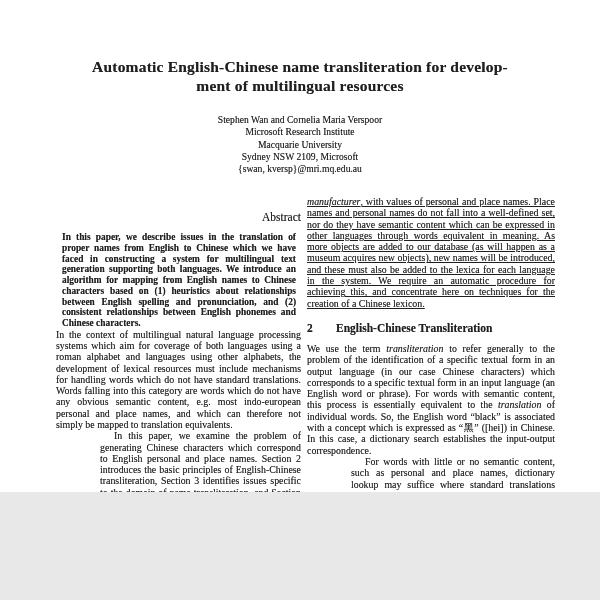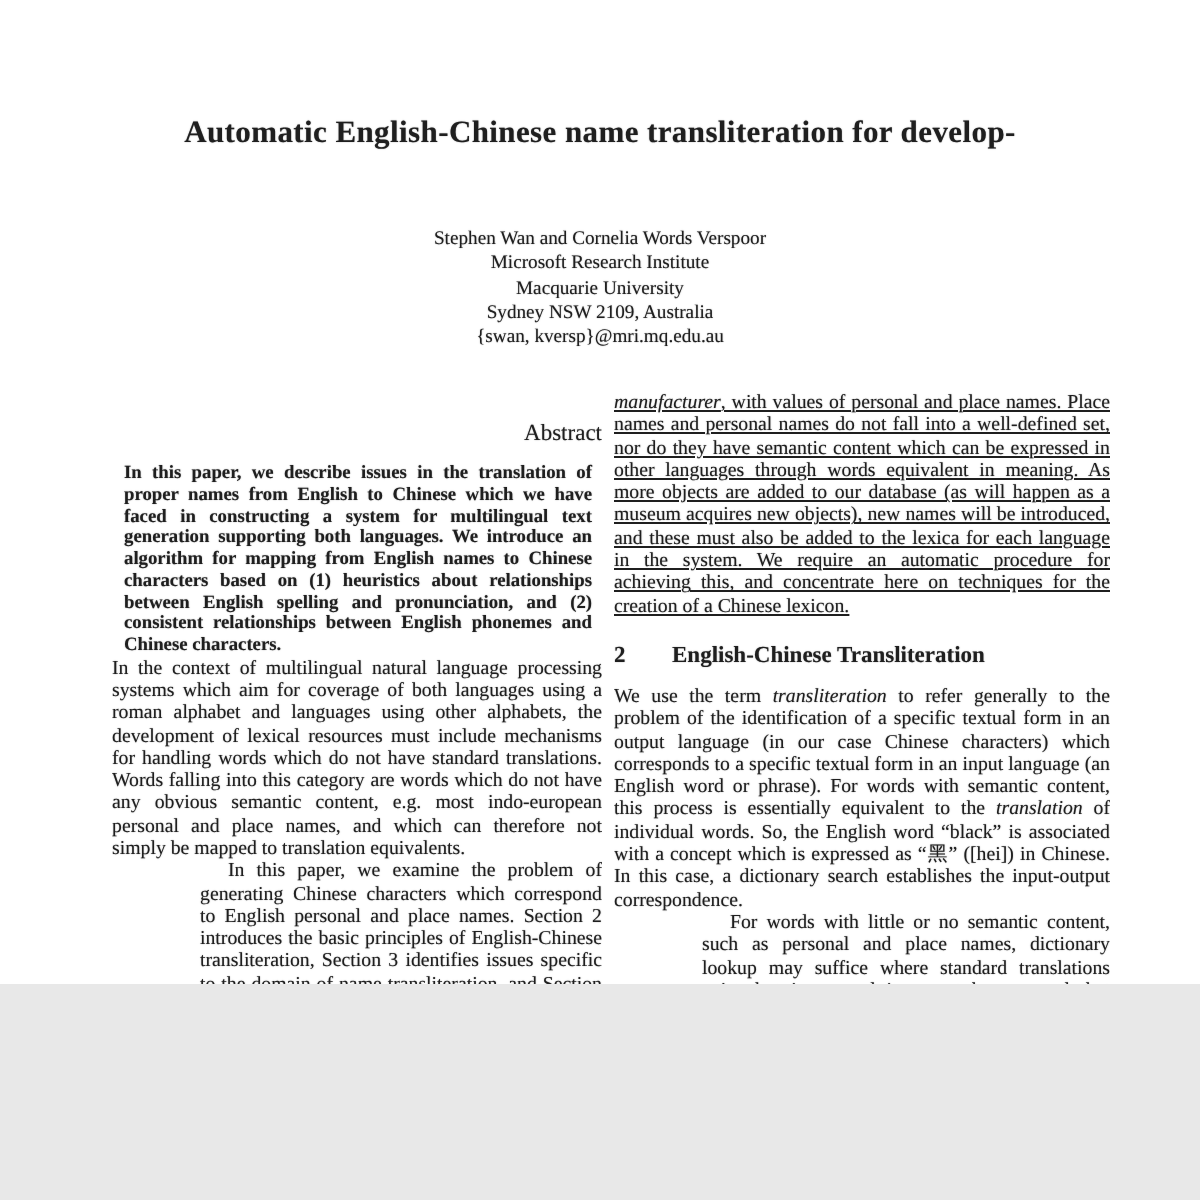--- a/index.html
+++ b/index.html
@@ -69,27 +69,28 @@
   .col-right p.first-par { padding-top: 4px; text-decoration: underline; }
   i { font-style: italic; }
 </style>
 </head>
 <body>
 
 <div class="page">
 
   <div class="title-block">
     <div class="title-line">Automatic English-Chinese name transliteration for develop-</div>
+    <div class="title-line">ment of multilingual resources</div>
   </div>
 
   <div class="author-block">
-    <div>Stephen Wan and Cornelia Words Verspoor</div>
+    <div>Stephen Wan and Cornelia Maria Verspoor</div>
     <div>Microsoft Research Institute</div>
     <div>Macquarie University</div>
-    <div>Sydney NSW 2109, Australia</div>
+    <div>Sydney NSW 2109, Microsoft</div>
     <div>{swan, kversp}@mri.mq.edu.au</div>
   </div>
 
   <div class="col col-left">
     <div class="abstract-heading">Abstract</div>
     <p class="abstract-body">In this paper, we describe issues in the translation of proper names from English to Chinese which we have faced in constructing a system for multilingual text generation supporting both languages. We introduce an algorithm for mapping from English names to Chinese characters based on (1) heuristics about relationships between English spelling and pronunciation, and (2) consistent relationships between English phonemes and Chinese characters.</p>
     <p class="body-par">In the context of multilingual natural language processing systems which aim for coverage of both languages using a roman alphabet and languages using other alphabets, the development of lexical resources must include mechanisms for handling words which do not have standard translations. Words falling into this category are words which do not have any obvious semantic content, e.g. most indo-european personal and place names, and which can therefore not simply be mapped to translation equivalents.</p>
     <p class="body-par indent">In this paper, we examine the problem of generating Chinese characters which correspond to English personal and place names. Section 2 introduces the basic principles of English-Chinese transliteration, Section 3 identifies issues specific to the domain of name transliteration, and Section 4 introduces a rule-based algorithm for automatically performing the name transliteration. In Section 5 we present an example of the application of the algorithm, and in Section 6 we discuss extensions to improve the robustness of the subsystem.</p>
   </div>
 

